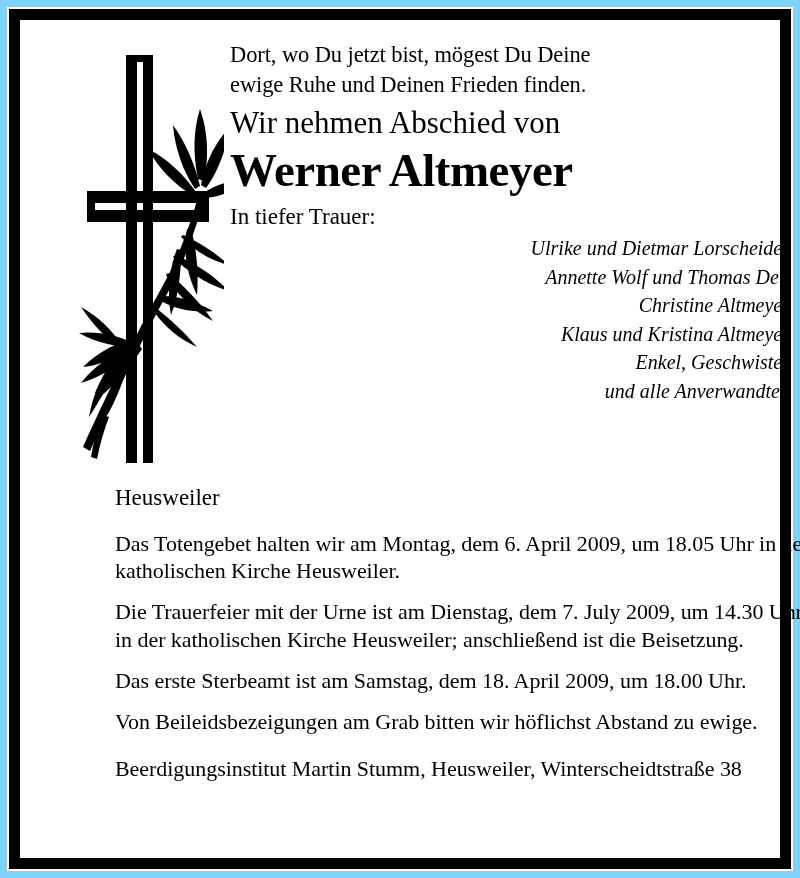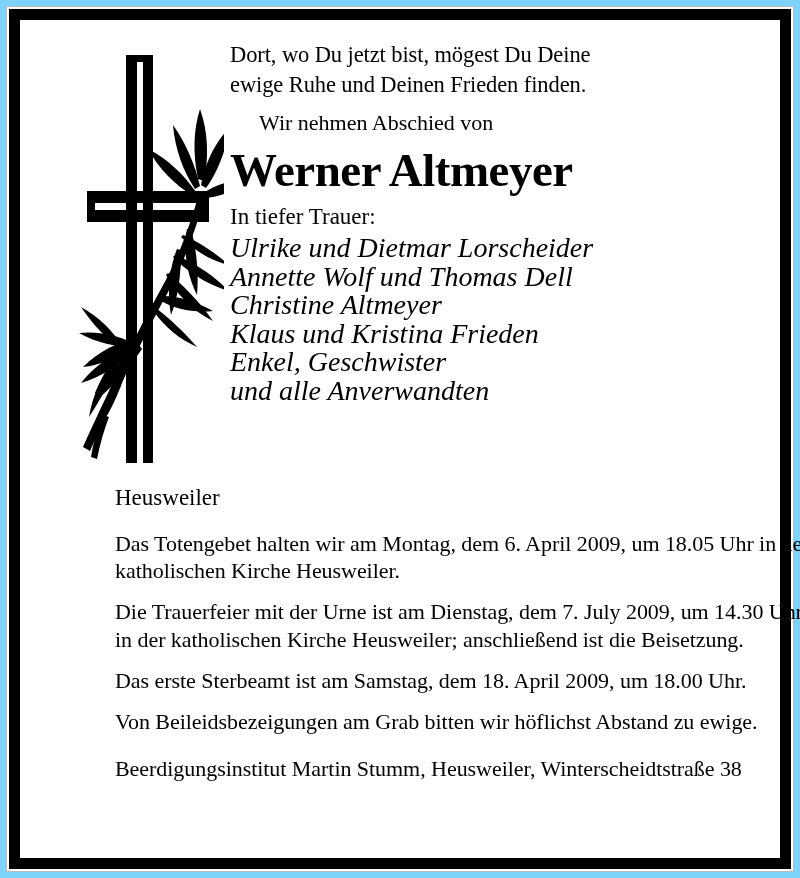--- a/index.html
+++ b/index.html
@@ -78,24 +78,23 @@
     width: 560px;
   }
 
   .verse {
     font-size: 22.5px;
     line-height: 30px;
     letter-spacing: -0.1px;
   }
 
   .farewell {
-    font-size: 22px;
+    font-size: 31px;
     line-height: 30px;
     margin-top: 8px;
-    margin-left: 29px;
   }
 
   .deceased-name {
     font-weight: bold;
     font-size: 47px;
     line-height: 56px;
     letter-spacing: -0.5px;
     margin-top: 4px;
     white-space: nowrap;
   }
@@ -122,23 +121,24 @@
 
   .mourning-label {
     font-size: 23px;
     line-height: 30px;
     margin-top: 4px;
   }
 
   .mourner-list {
     margin-top: 2px;
     font-style: italic;
-    font-size: 28px;
+    font-size: 20px;
     line-height: 28.6px;
     white-space: nowrap;
+    text-align: right;
   }
 
   
   .lower {
     position: absolute;
     left: 37px;
     top: 443px;
     width: 700px;
     margin-left: 38px;
   }
@@ -232,21 +232,21 @@
 
           <div class="deceased-name">Werner Altmeyer</div>
 
 
           <div class="mourning-label">In tiefer Trauer:</div>
 
           <div class="mourner-list">
             <div>Ulrike und Dietmar Lorscheider</div>
             <div>Annette Wolf und Thomas Dell</div>
             <div>Christine Altmeyer</div>
-            <div>Klaus und Kristina Frieden</div>
+            <div>Klaus und Kristina Altmeyer</div>
             <div>Enkel, Geschwister</div>
             <div>und alle Anverwandten</div>
           </div>
 
         </div>
       </div>
 
       <div class="lower">
         <div class="place">Heusweiler</div>
 

